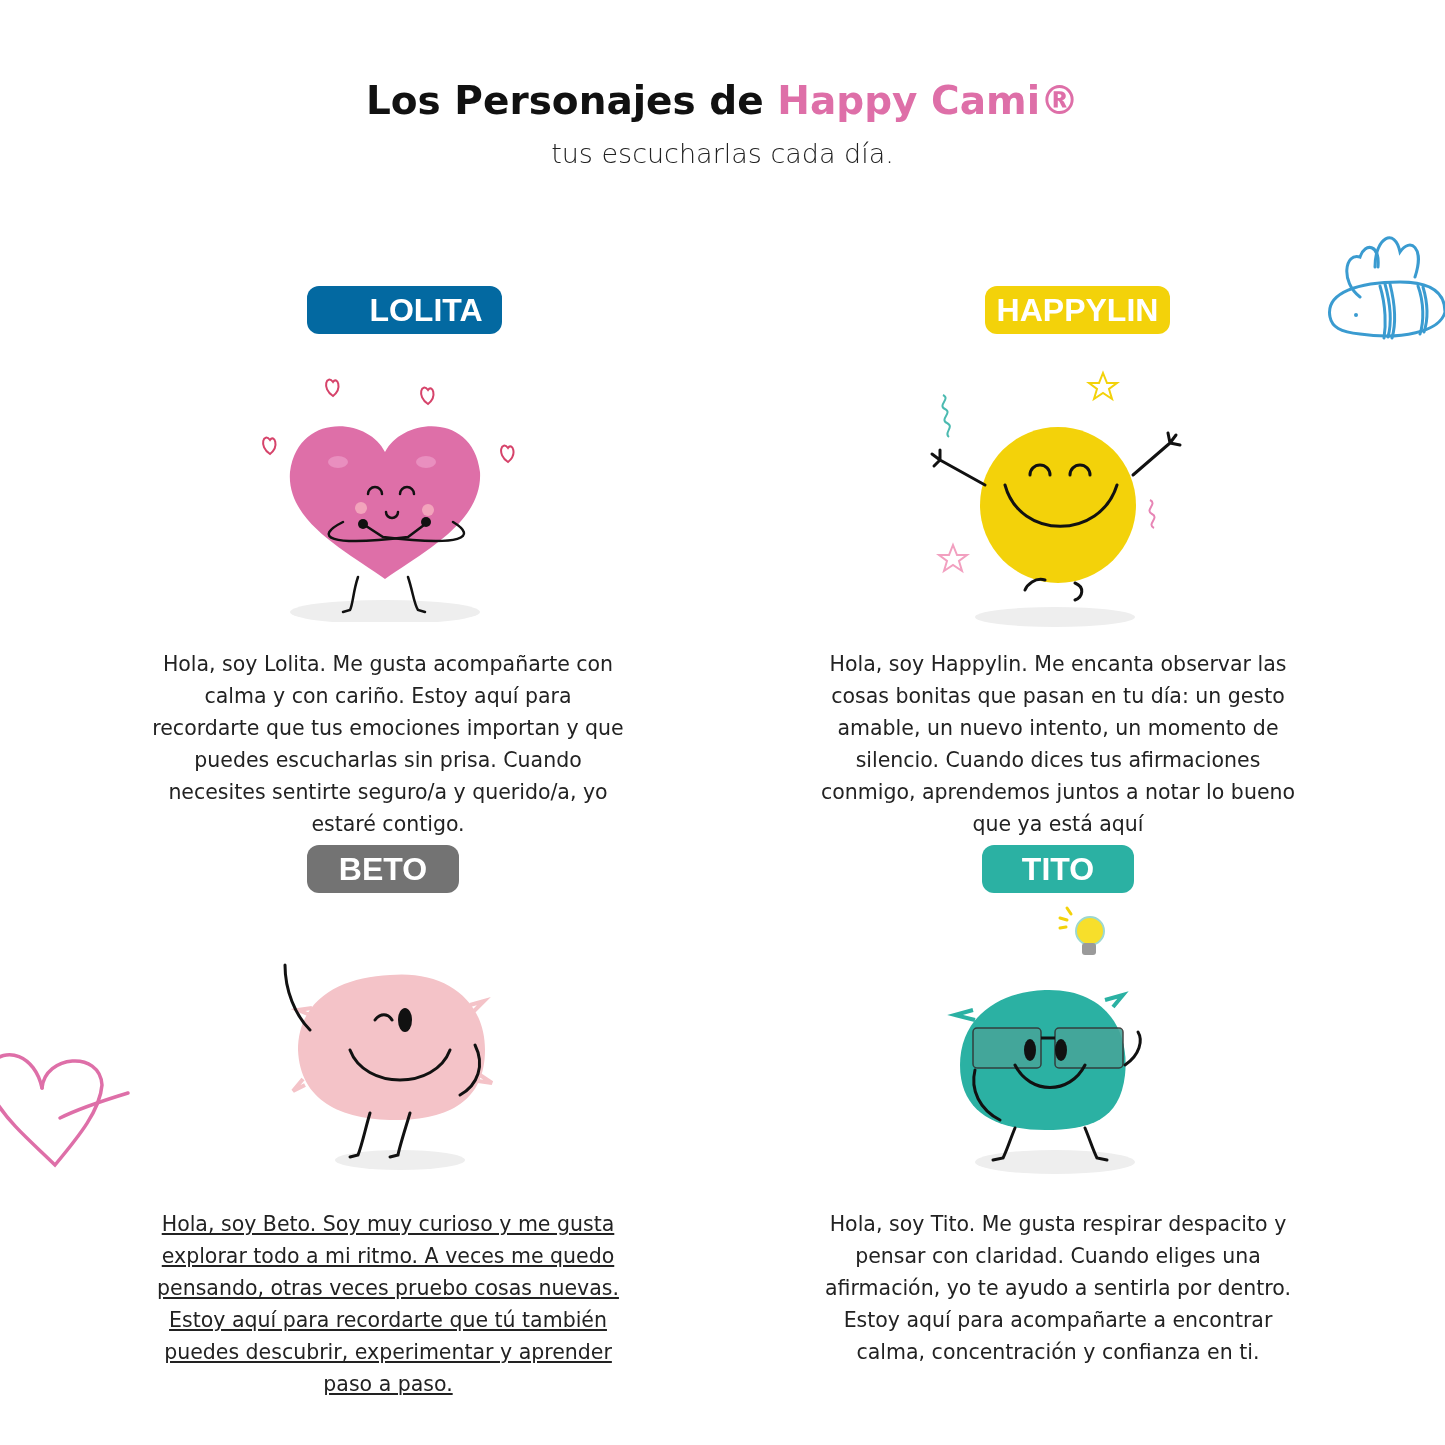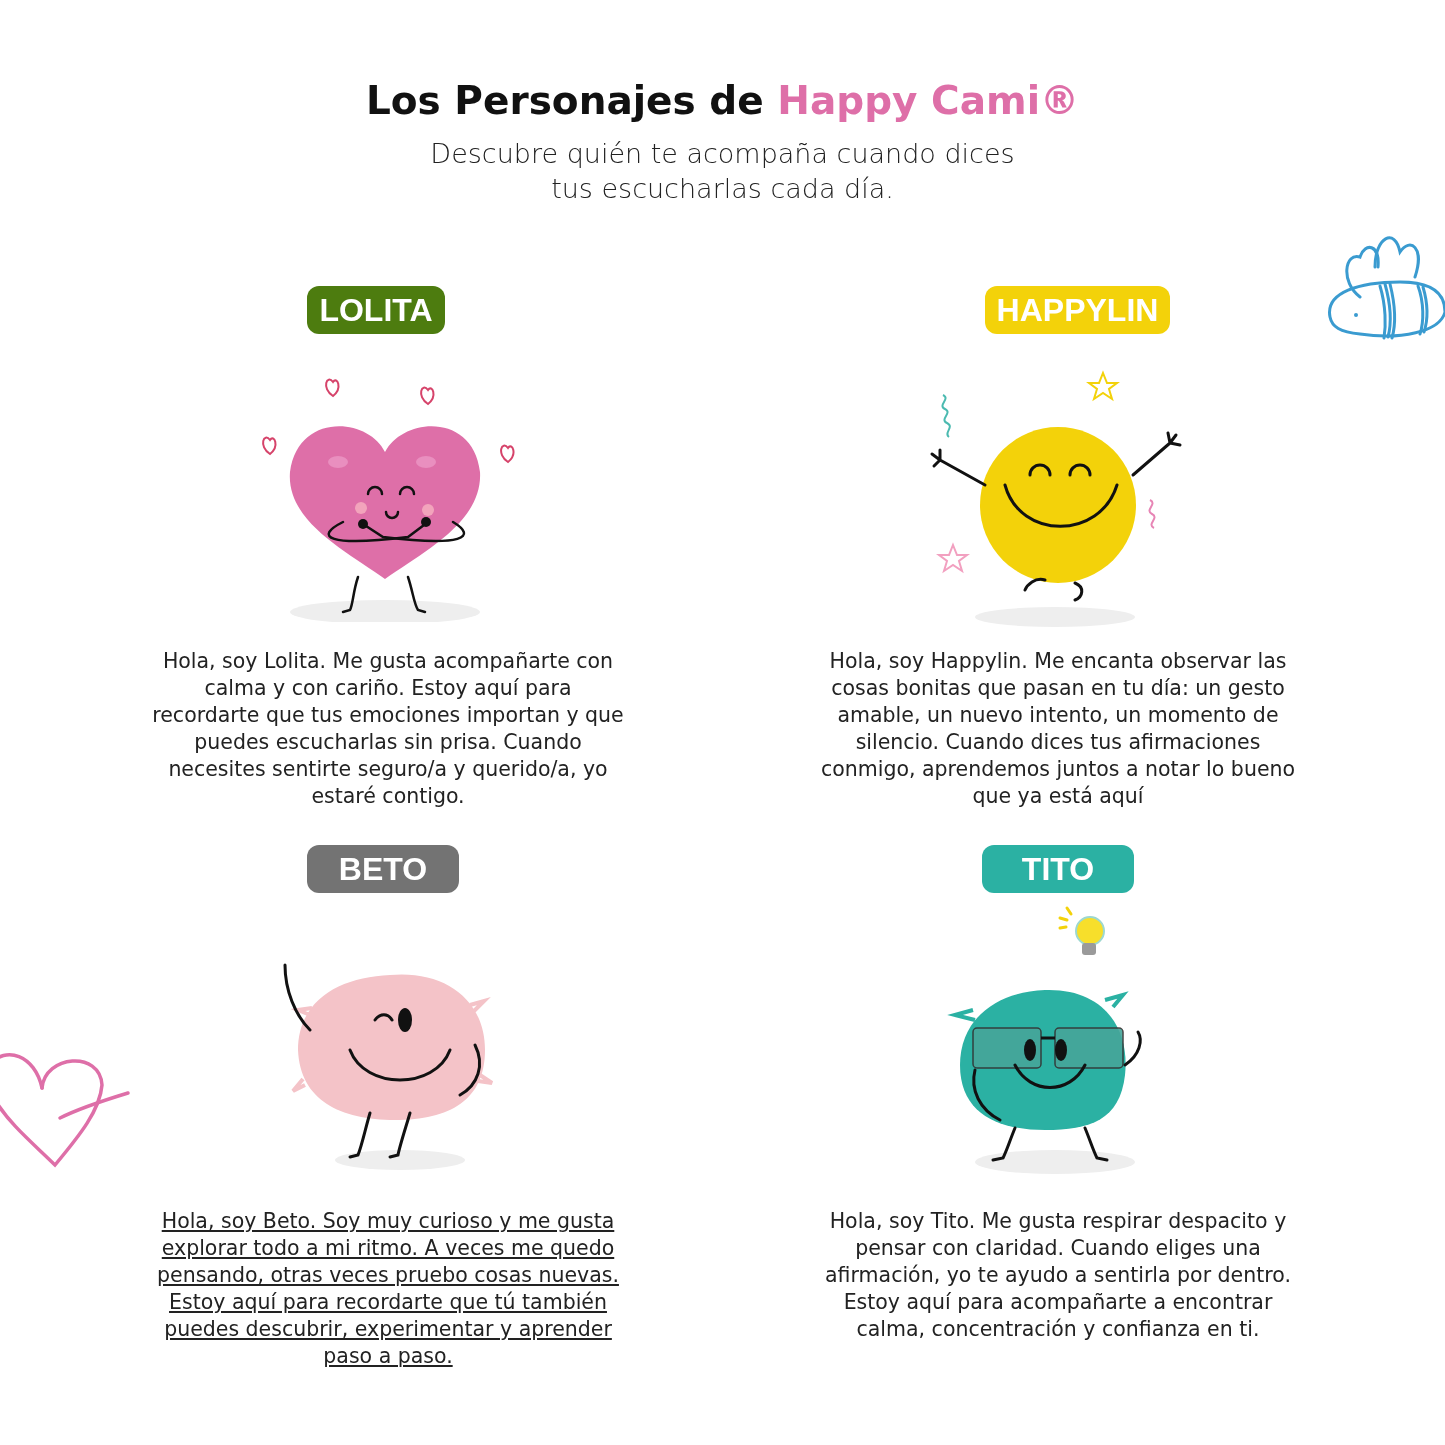--- a/index.html
+++ b/index.html
@@ -1,32 +1,31 @@
 <!DOCTYPE html>
 <html><head>
 <meta charset="utf-8">
 <style>
   html, body { margin:0; padding:0; background:#ffffff; }
   body { width:1445px; height:1445px; position:relative; overflow:hidden; font-family:"DejaVu Sans", sans-serif; color:#1a1a1a; }
   .title { position:absolute; top:78px; left:0; width:1445px; text-align:center; font-size:39px; font-weight:bold; letter-spacing:0px; color:#111; }
   .title .brand { color:#de6fa8; }
   .subtitle { position:absolute; top:136px; left:0; width:1445px; text-align:center; font-size:27px; line-height:35px; color:#222; font-weight:300; }
   .label { position:absolute; height:48px; border-radius:12px; color:#fff; font-weight:bold; font-size:32px; display:flex; align-items:center; justify-content:center; font-family:"Liberation Sans", sans-serif; }
-  .desc { position:absolute; width:480px; text-align:center; font-size:20.5px; line-height:27px; color:#222; }
+  .desc { position:absolute; width:480px; text-align:center; font-size:20.5px; line-height:32px; color:#222; }
   .fig { position:absolute; }
   .deco { position:absolute; }
 </style>
 </head>
 <body>
 
 <div class="title">
   <span>Los Personajes de </span><span class="brand">Happy Cami®</span>
 </div>
 <div class="subtitle">
-  <div>Descubre quién te acompaña cuando dices</div>
   <div>tus escucharlas cada día.</div>
 </div>
 
 <svg class="deco" style="left:1320px;top:222px" width="125" height="125" viewBox="0 0 125 125">
   <g fill="none" stroke="#3a9bd0" stroke-width="3" stroke-linecap="round">
     <path d="M40 75 C20 60 25 30 40 35 C45 20 60 22 58 45"></path>
     <path d="M55 45 C55 15 75 5 80 30 C90 15 105 25 95 55"></path>
     <path d="M10 95 C5 70 40 60 80 60 C110 60 125 70 125 90 C120 110 80 118 40 112 C20 110 12 105 10 95 Z"></path>
     <path d="M65 62 C70 80 72 100 68 115 M70 62 C75 82 76 102 72 116 M60 64 C66 84 66 104 64 116"></path>
     <path d="M98 64 C104 80 104 100 100 112 M103 65 C108 82 108 98 104 110"></path>
@@ -35,21 +34,21 @@
 </svg>
 
 <svg class="deco" style="left:0px;top:1040px" width="135" height="130" viewBox="0 0 135 130">
   <g fill="none" stroke="#de6fa8" stroke-width="3.5" stroke-linecap="round">
     <path d="M42 48 C35 15 5 5 -10 25"></path>
     <path d="M42 48 C45 15 100 10 102 45 C100 70 80 95 55 125 C35 105 10 85 -5 60"></path>
     <path d="M60 78 C80 68 105 60 128 53"></path>
   </g>
 </svg>
 
-<div class="label" style="left:307px;top:286px;width:138px;background:#4d7c0f;">
+<div class="label" style="left:307px;top:286px;width:152px;background:#0369a1;padding-left:43px;">
   <span>LOLITA</span>
 </div>
 <svg class="fig" style="left:258px;top:372px" width="290" height="250" viewBox="0 0 290 250">
   <ellipse cx="127" cy="240" rx="95" ry="12" fill="#eeeeee"></ellipse>
   <g fill="none" stroke="#d6436a" stroke-width="2">
     <path d="M75 10 c-6 -8 -12 6 0 14 c10 -8 4 -20 0 -14z"></path>
     <path d="M170 18 c-6 -8 -12 6 0 14 c10 -8 4 -20 0 -14z"></path>
     <path d="M12 68 c-6 -8 -12 6 0 14 c10 -8 4 -20 0 -14z"></path>
     <path d="M250 76 c-6 -8 -12 6 0 14 c10 -8 4 -20 0 -14z"></path>
   </g>

